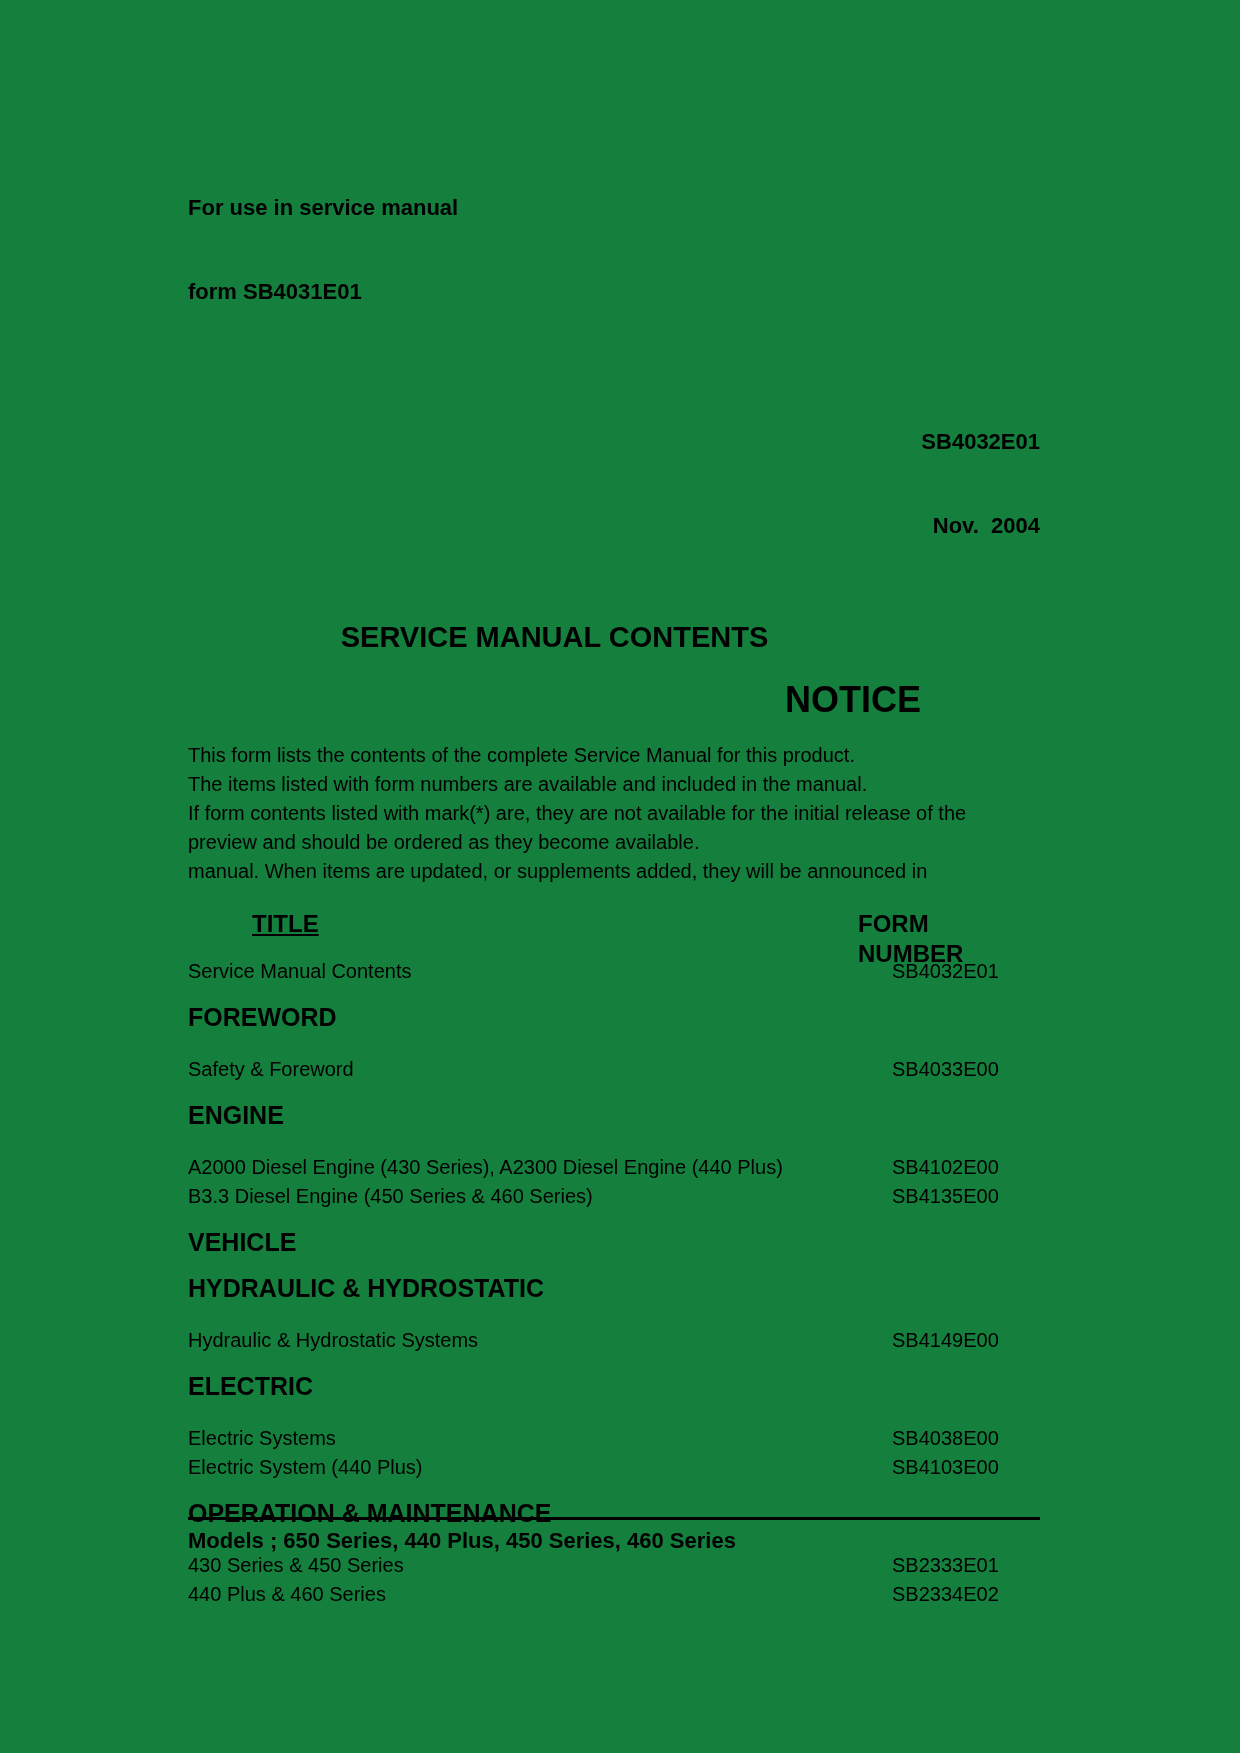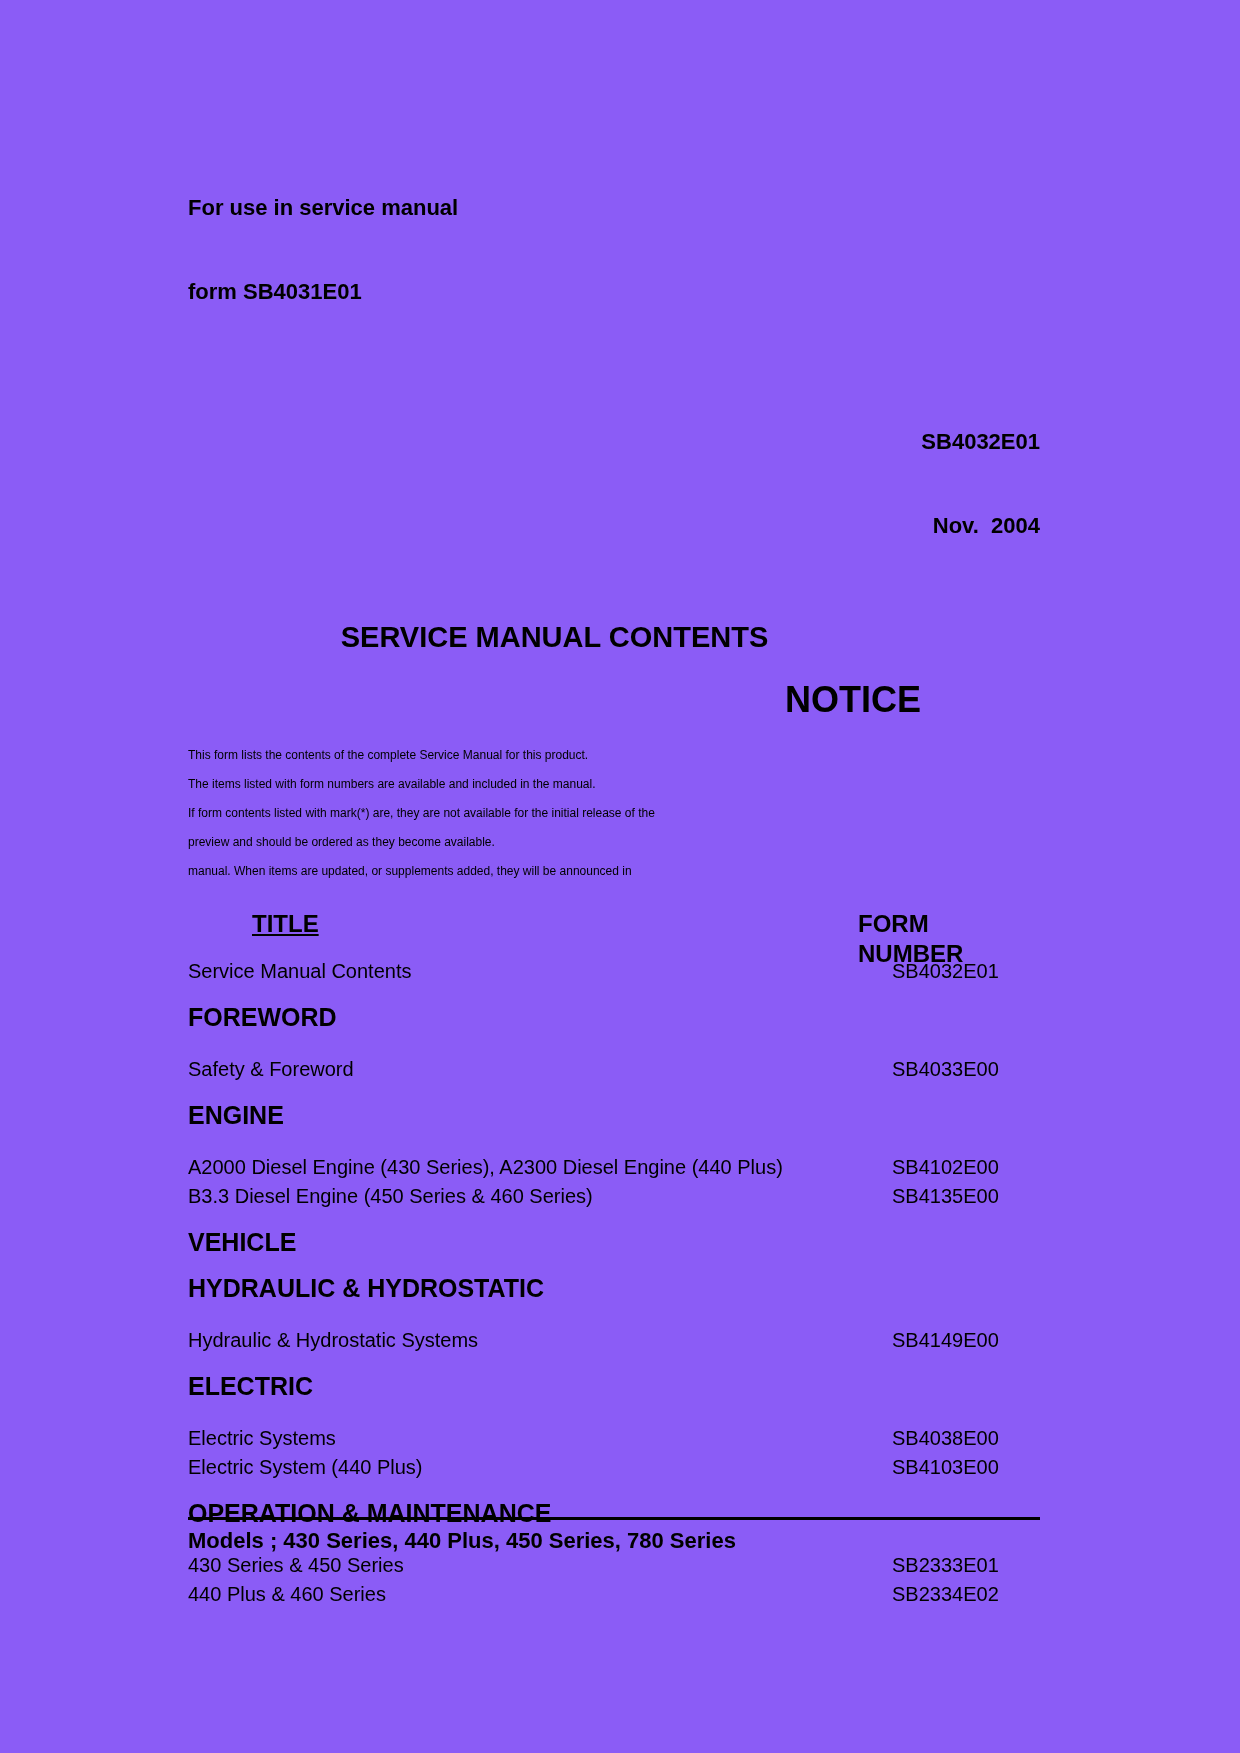--- a/index.html
+++ b/index.html
@@ -1,20 +1,20 @@
 <!DOCTYPE html>
 <html><head>
 <meta charset="utf-8">
 <style>
   html,body { margin:0; padding:0; background:#888; }
   .page {
     position:relative;
     width:1240px; height:1753px;
     margin:0 auto;
-    background:#8b5cf6;
+    background:#15803d;
     font-family:"Liberation Sans", sans-serif;
     color:#000;
     overflow:hidden;
   }
   .content {
     position:absolute;
     left:188px; top:0;
     width:852px;
   }
   .header-left {
@@ -32,21 +32,21 @@
   .page-title {
     margin-top:24px;
     font-size:29px; font-weight:bold; line-height:34px;
   }
   .notice-heading {
     margin-top:30px;
     font-size:36px; font-weight:bold; line-height:32px;text-align:right;
   }
   .notice-paragraph {
     margin-top:25px;
-    font-size:12px; line-height:29px;
+    font-size:20px; line-height:29px;
   }
   .col-headers {
     position:relative;
     margin-top:23px;
     height:30px;
     font-size:24px; font-weight:bold; line-height:30px;
   }
   .col-title-label    { position:absolute; left:64px;  top:0;text-decoration:underline; }
   .col-form-label     { position:absolute; left:670px; top:0; }
   #toc { margin-top:18px; }
@@ -154,15 +154,15 @@
           <div class="toc-row">
             <div class="toc-title">440 Plus &amp; 460 Series</div>
             <div class="toc-form">SB2334E02</div>
           </div>
         </div>
       </div>
 
   </div>
 
   <div class="footer">
-    <div>Models ; 430 Series, 440 Plus, 450 Series, 780 Series</div>
+    <div>Models ; 650 Series, 440 Plus, 450 Series, 460 Series</div>
   </div>
 </div>
 
 </body></html>

